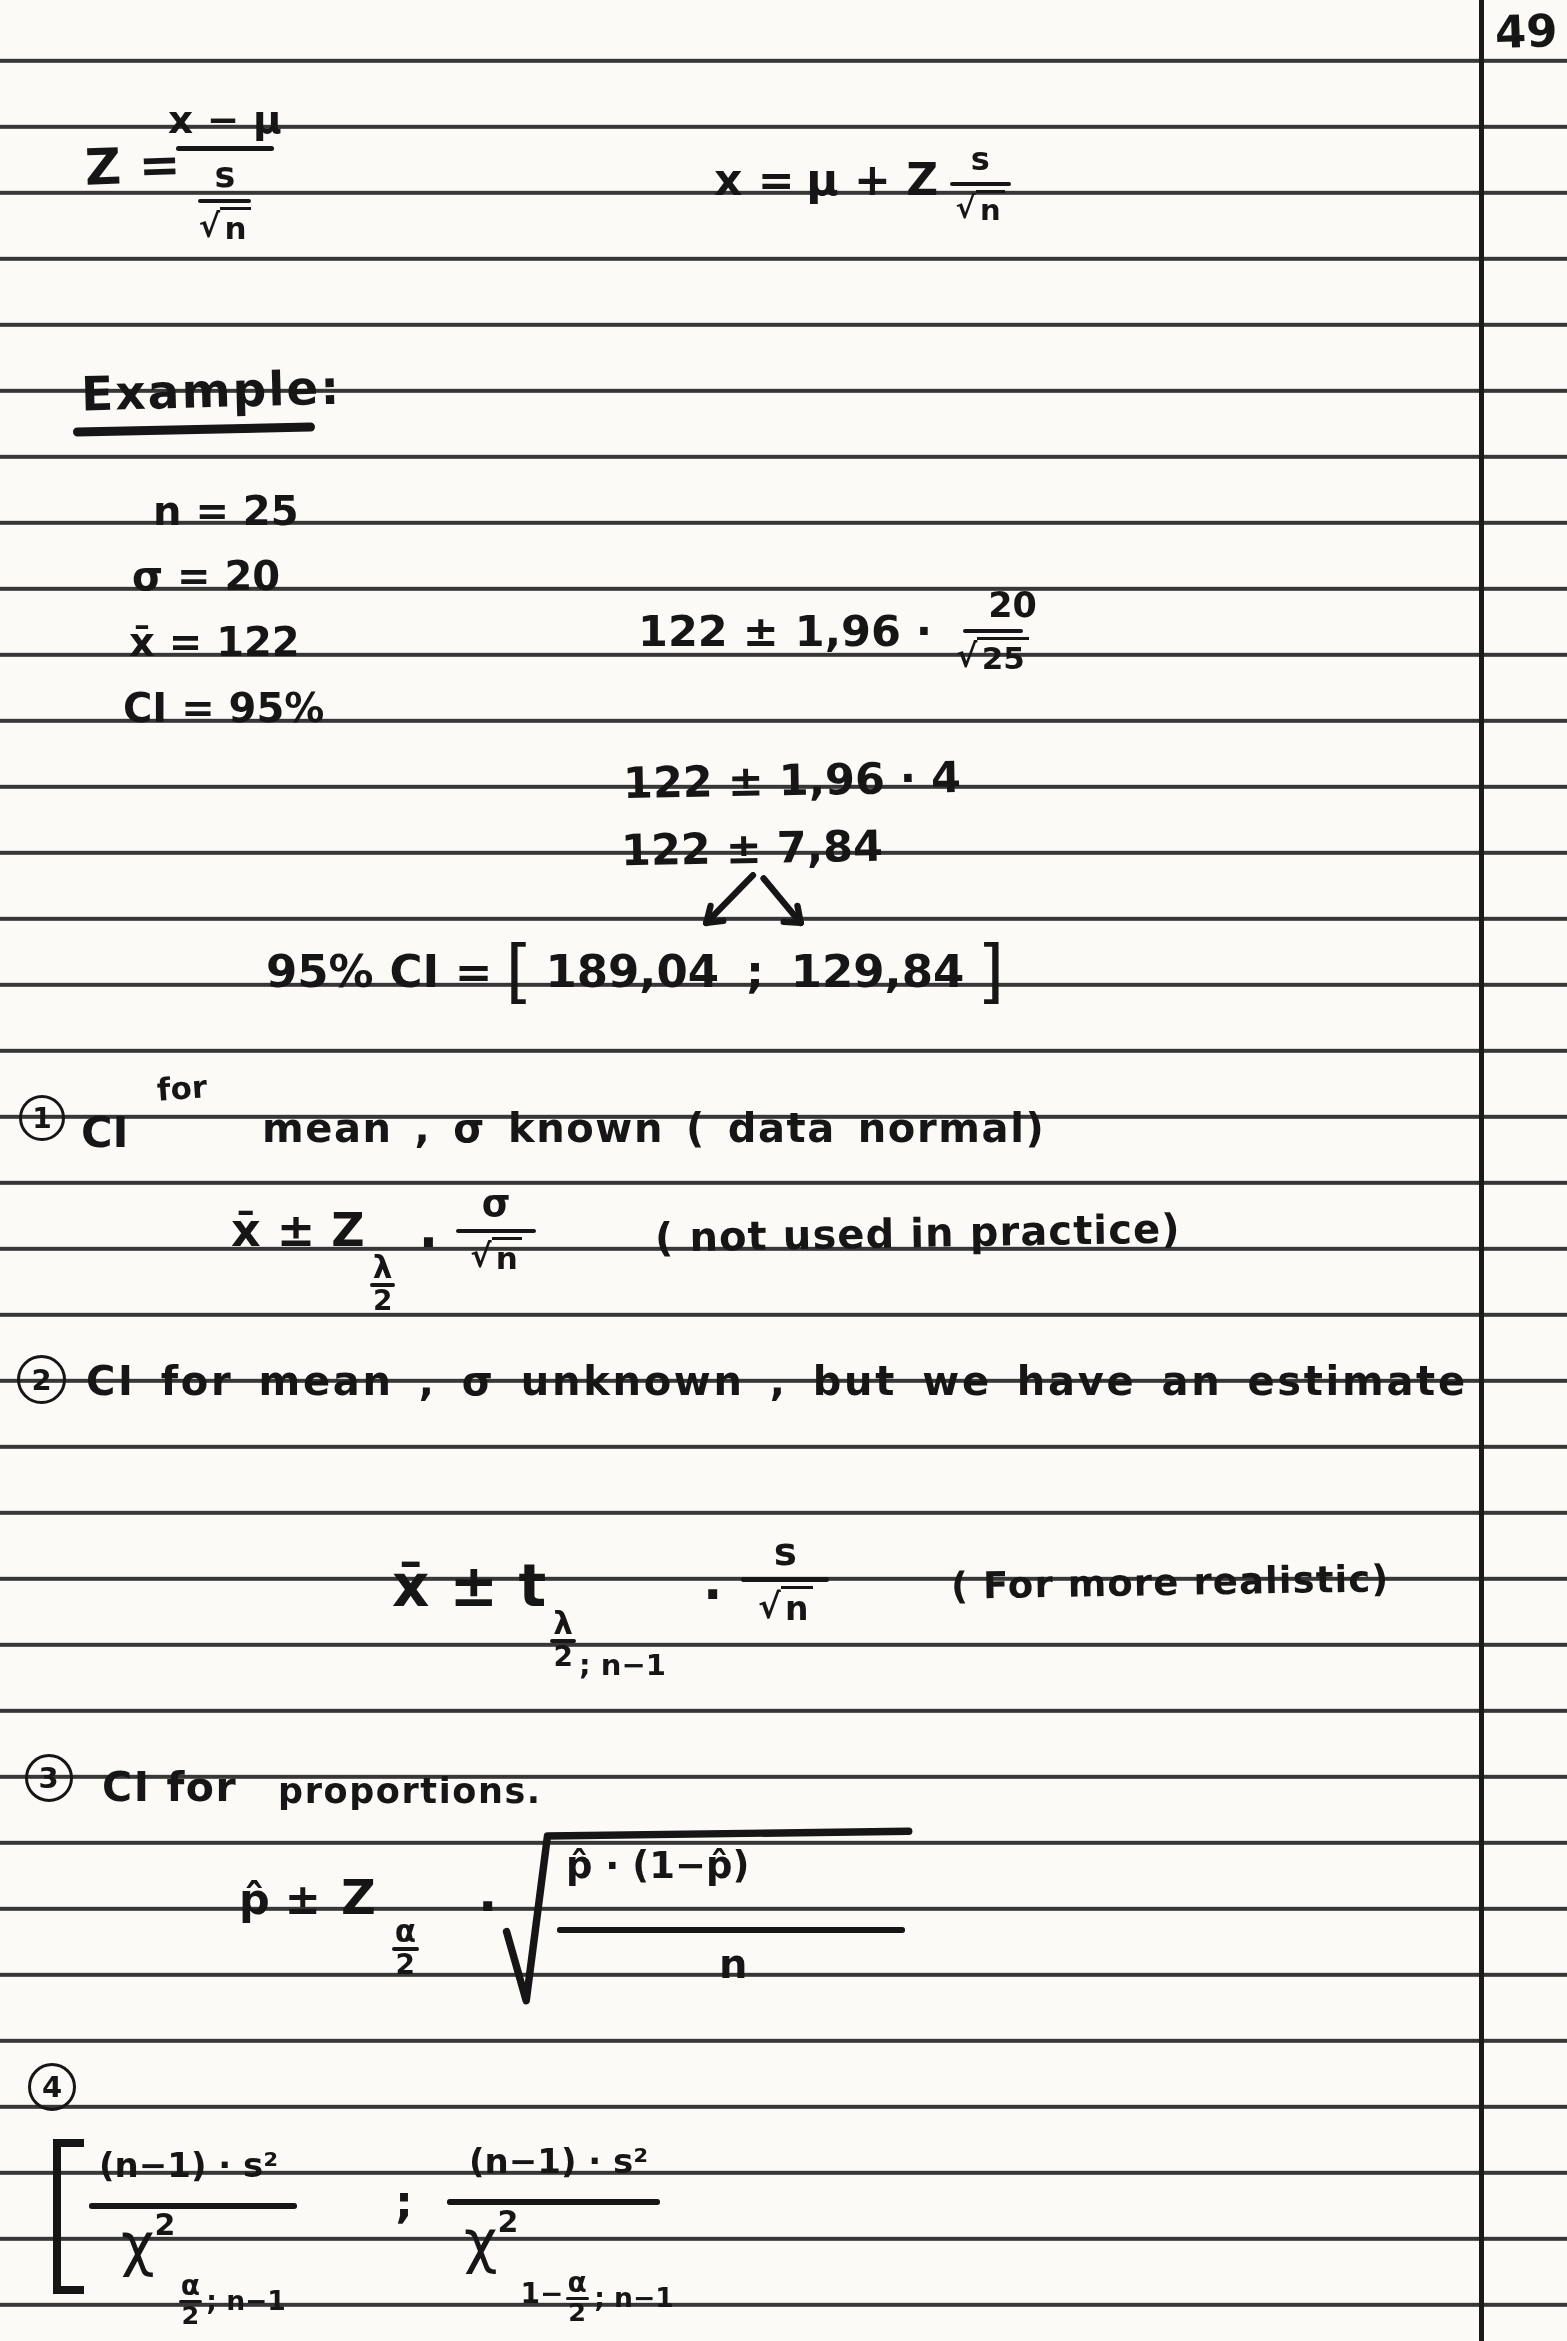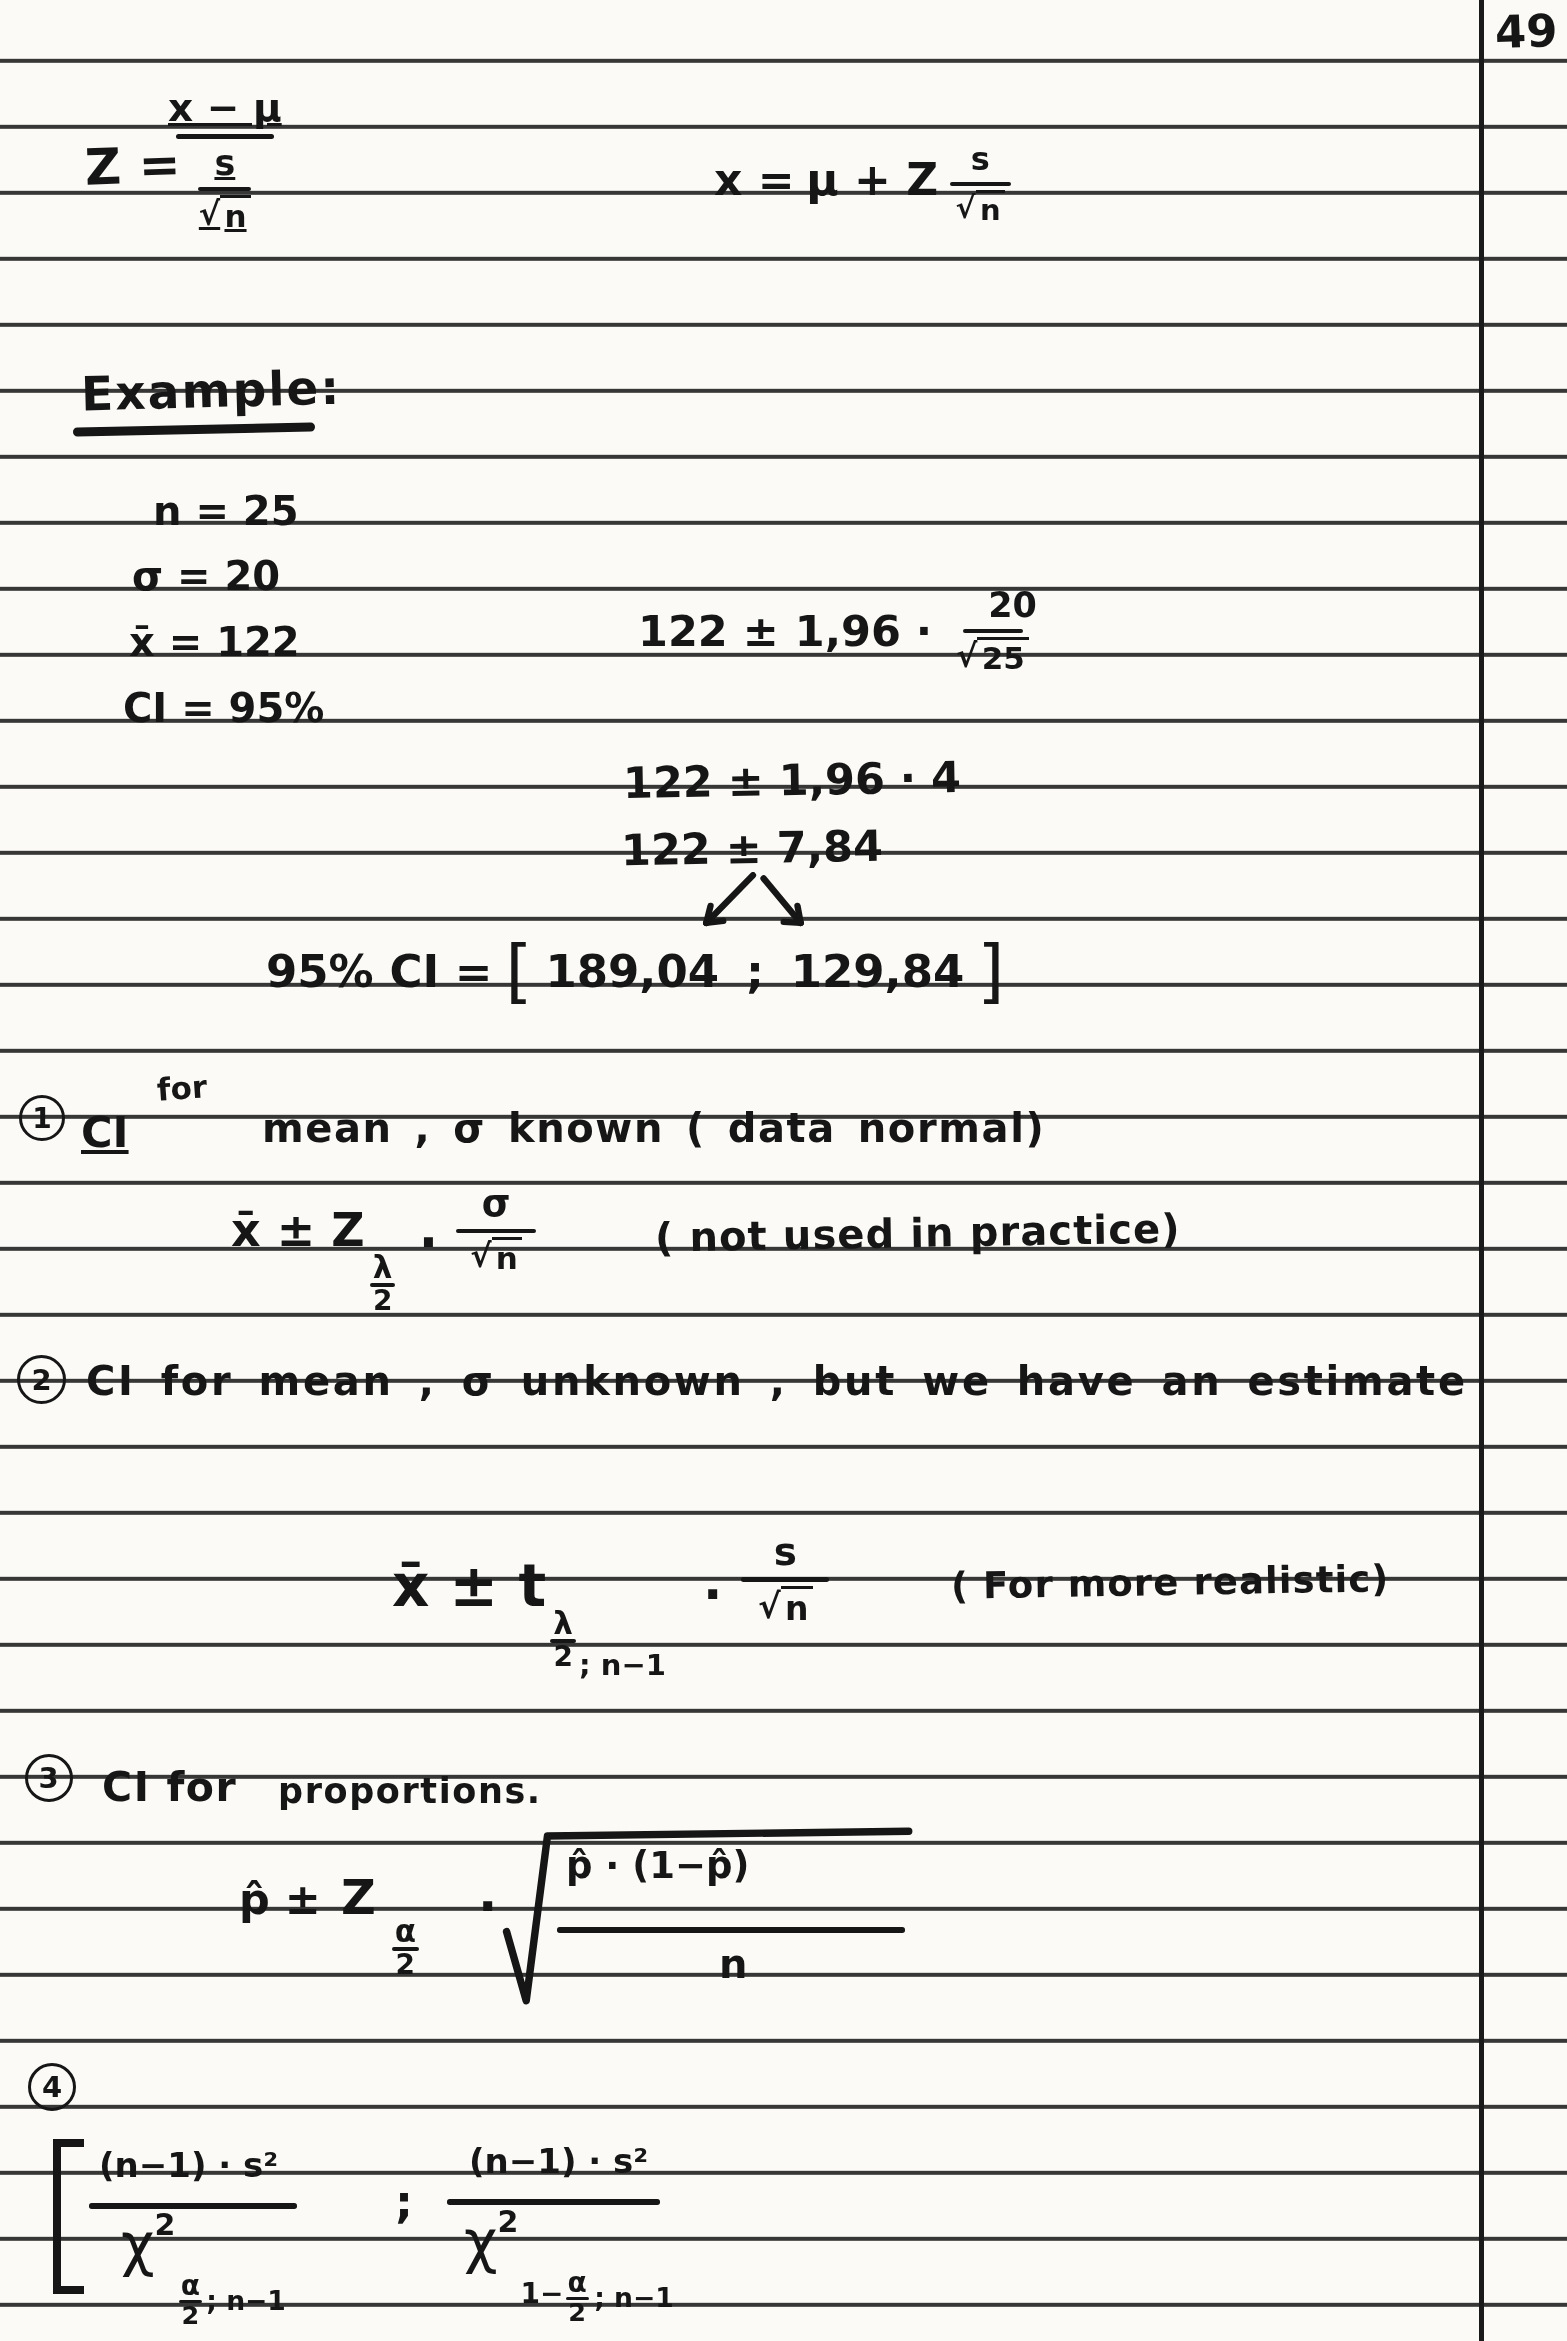--- a/index.html
+++ b/index.html
@@ -34,21 +34,21 @@
 </head>
 <body>
 
 <div class="page">
   <div class="rules"></div>
   <div class="marginline"></div>
 
   <div class="abs hw" style="left:1495px;top:5.3px;font-size:45px;transform:rotate(-2deg);">49</div>
 
   <div class="abs hw" style="left:85px;top:137px;font-size:50px;transform:rotate(-2deg);">Z =</div>
-  <div class="abs vfrac" style="left:168px;top:85px;text-decoration:underline;">
+  <div class="abs vfrac" style="left:168px;top:97px;">
     <span class="hw" style="font-size:39px;">x − μ</span>
     <span class="fbar" style="width:98px;margin:4.3px 0;"></span>
     <span class="vfrac">
       <span class="hw" style="font-size:35px;">s</span>
       <span class="fbar" style="width:53px;margin:3.2px 0;"></span>
       <span class="sqrt">
         <span class="hw" style="font-size:32px;">√</span>
         <span class="hw overbar" style="font-size:31px;">n</span>
       </span>
     </span>
@@ -107,21 +107,21 @@
     <span class="hw" style="font-size:70px;font-weight:500;">[</span>
     <span class="hw" style="font-size:45px;">189,04</span>
     <span class="hw" style="font-size:45px;padding:0 14px;">;</span>
     <span class="hw" style="font-size:45px;">129,84</span>
     <span class="hw" style="font-size:70px;font-weight:500;">]</span>
   </div>
 
   <div class="abs circle" style="left:19px;top:1095px;width:46px;height:46px;">
     <span class="hw" style="font-size:28px;">1</span>
   </div>
-  <div class="abs hw" style="left:81px;top:1107px;font-size:43px;text-decoration:underline;">CI</div>
+  <div class="abs hw" style="left:81px;top:1107px;font-size:43px;">CI</div>
   <div class="abs hw" style="left:157px;top:1070px;font-size:31px;transform:rotate(-4deg);">for</div>
   <div class="abs hw" style="left:262px;top:1105px;font-size:40px;letter-spacing:1.6px;word-spacing:6.4px;">mean , σ known ( data normal)</div>
 
   <div class="abs row" style="left:231px;top:1203px;align-items:flex-start;">
     <span class="hw" style="font-size:46px;">x̄ ± Z</span>
     <span class="substack" style="margin:51px 0 0 5.3px;">
       <span class="hw" style="font-size:31px;">λ</span>
       <span class="fbar" style="width:25.5px;height:3.7px;margin:2.7px 0;"></span>
       <span class="hw" style="font-size:28px;">2</span>
     </span>

